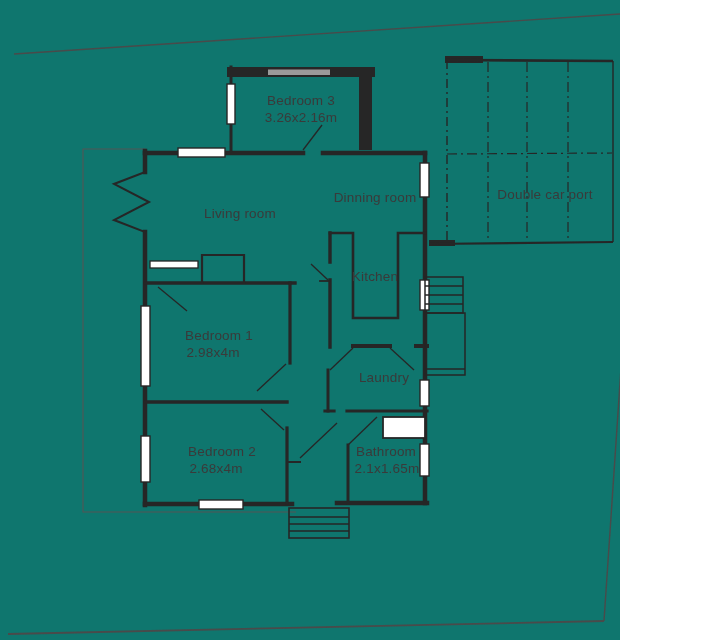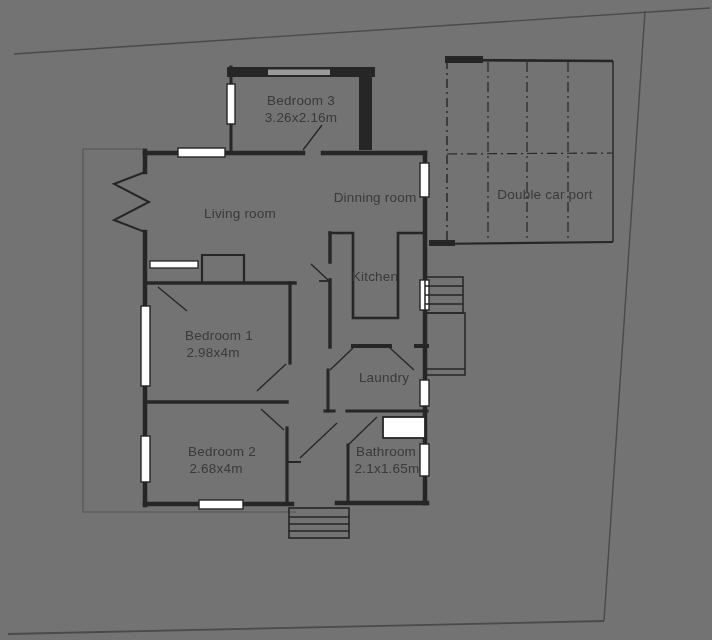--- a/index.html
+++ b/index.html
@@ -1,16 +1,16 @@
 <!DOCTYPE html>
 <html><head>
 <meta charset="utf-8">
 <style>
   html,body{margin:0;padding:0;background:#ffffff;}
-  .stage{position:relative;width:712px;height:640px;background:#737373;overflow:hidden;}
+  .stage{position:relative;width:620px;height:640px;background:#0f766e;overflow:hidden;}
   svg{display:block;}
   svg text{font-family:"Liberation Sans","DejaVu Sans",sans-serif;font-size:13.5px;
            text-anchor:middle;dominant-baseline:middle;letter-spacing:.2px;}
 </style>
 </head>
 <body>
 
 <div class="stage">
 <svg width="712" height="640" viewBox="0 0 712 640">
 

